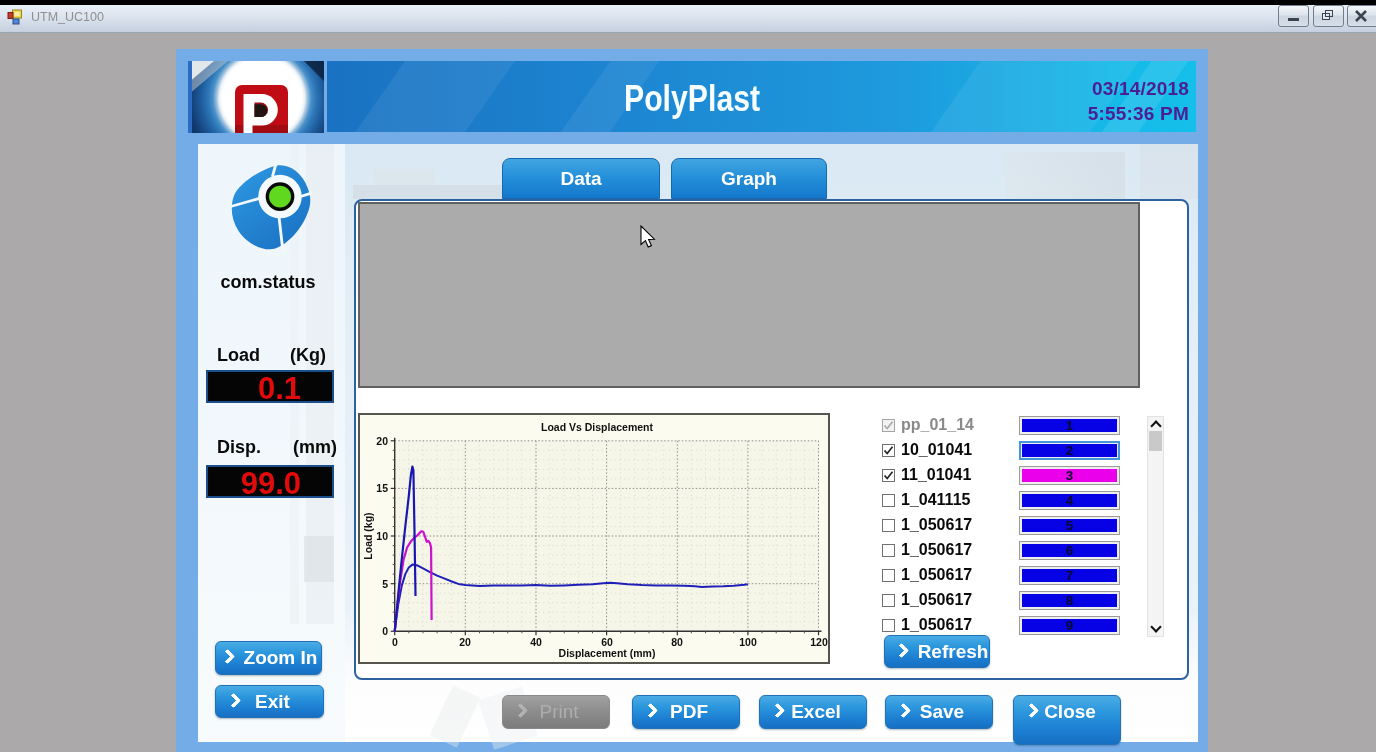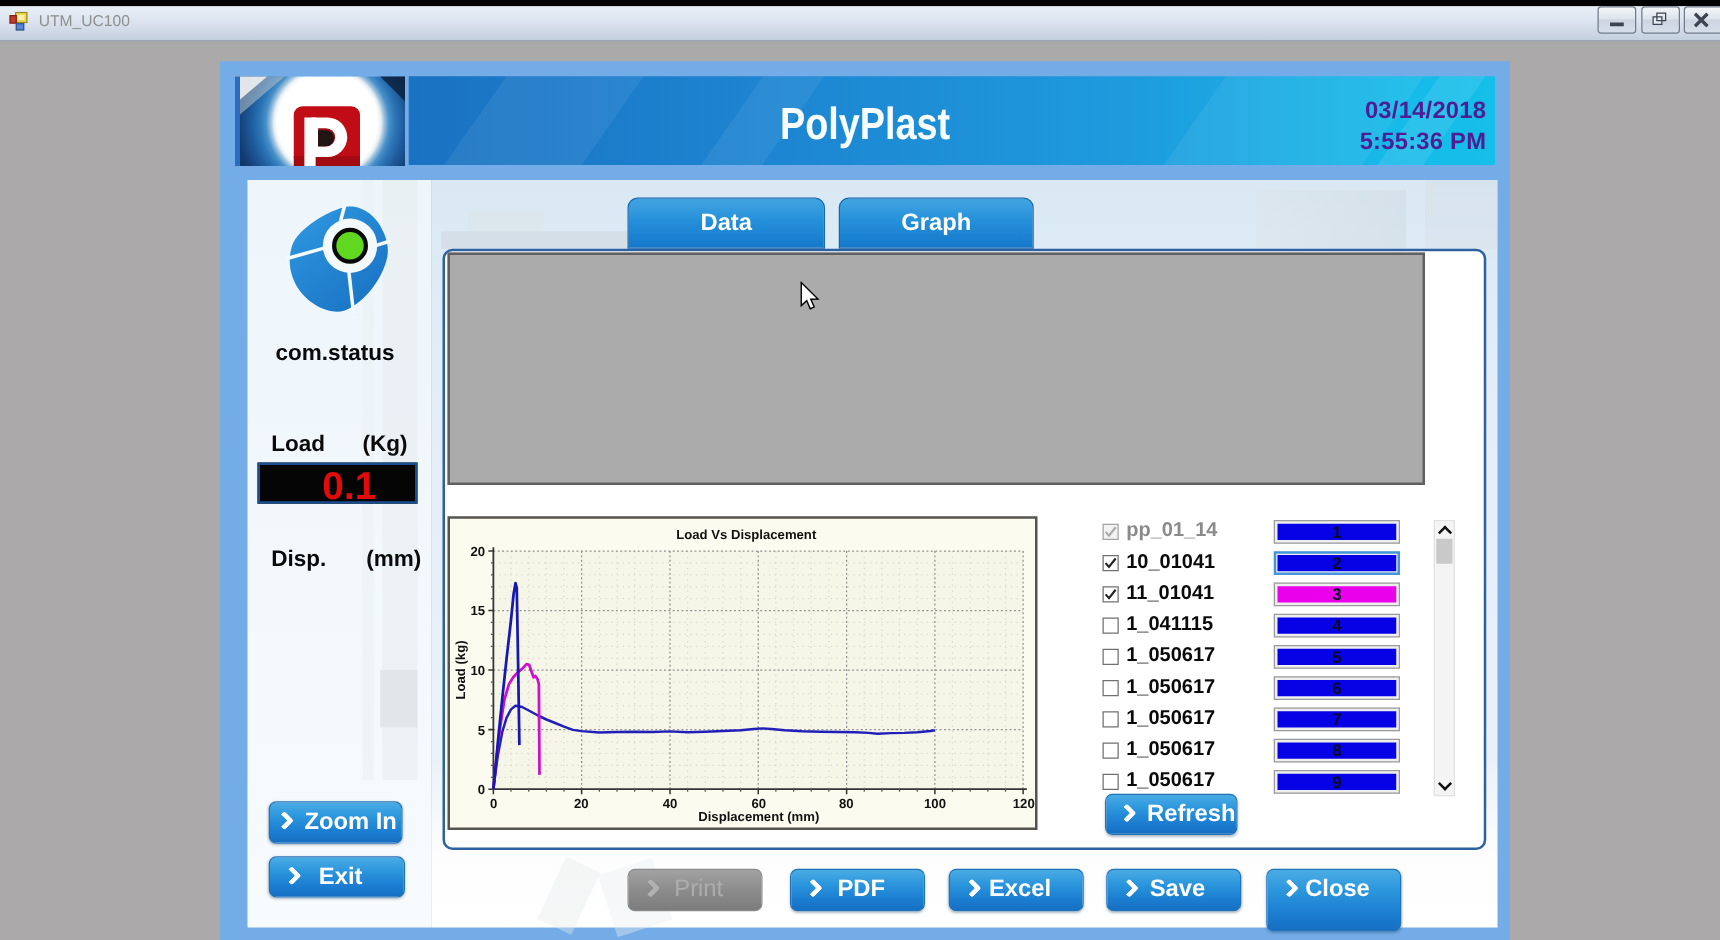--- a/index.html
+++ b/index.html
@@ -127,20 +127,21 @@
 </g>
 <circle cx="55" cy="36" r="23" fill="#f4f9fc"></circle>
 <circle cx="55" cy="36" r="13.4" fill="#5fd81f" stroke="#0a0a0a" stroke-width="3.6"></circle>
 </svg></div>
     <div id="comst" class="abs">com.status</div>
     <div class="ldlab abs" style="left:19px;top:201px">Load</div>
     <div class="ldlab abs" style="left:92px;top:201px">(Kg)</div>
     <div class="disp abs" style="top:226px">0.1</div>
     <div class="ldlab abs" style="left:19px;top:293px">Disp.</div>
     <div class="ldlab abs" style="left:95px;top:293px">(mm)</div>
+    <div class="disp abs" style="top:321px">99.0</div>
     <div class="bluebtn abs" style="left:17px;top:497px;width:107px;height:34px;font-size:19px;text-align:center;line-height:32px;padding-left:24px">Zoom In<div class="chev" style="left:6px;top:9px"></div></div>
     <div class="bluebtn abs" style="left:17px;top:541px;width:109px;height:33px;font-size:19px;text-align:center;line-height:31px;padding-left:6px">Exit<div class="chev" style="left:12px;top:9px"></div></div>
   </div>
 
   <div id="main" class="abs">
     <div class="abs" style="left:8px;top:41px;width:150px;height:14px;background:#ccd2d6;opacity:0.45"></div>
     <div class="abs" style="left:30px;top:25px;width:60px;height:16px;background:#dbe0e3;opacity:0.4"></div>
     <div class="abs" style="left:660px;top:8px;width:120px;height:47px;background:linear-gradient(90deg,#dde4e8,#d0d7dc);opacity:0.45"></div>
     <div class="abs" style="left:795px;top:0px;width:58px;height:55px;background:#d8dee2;opacity:0.35"></div>
     <div class="tab abs" style="left:326px;width:156px">Graph</div>

